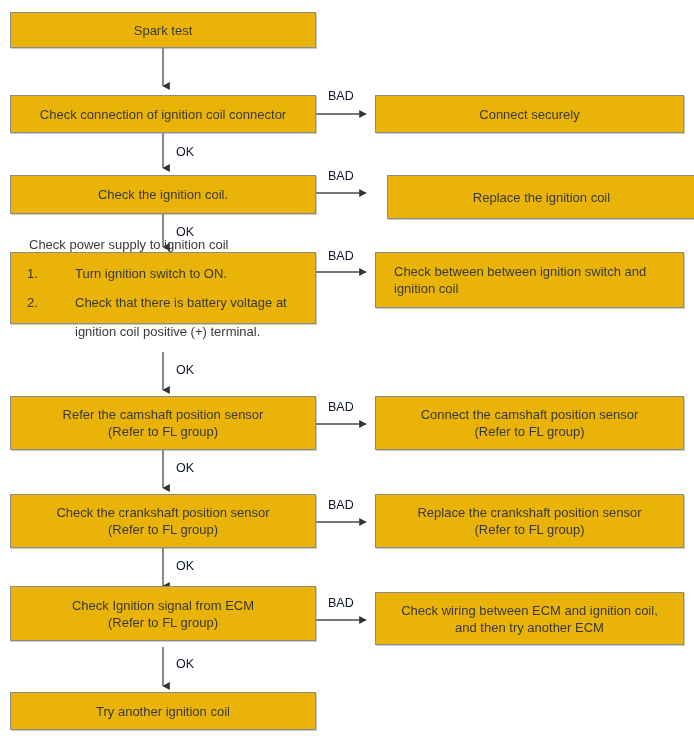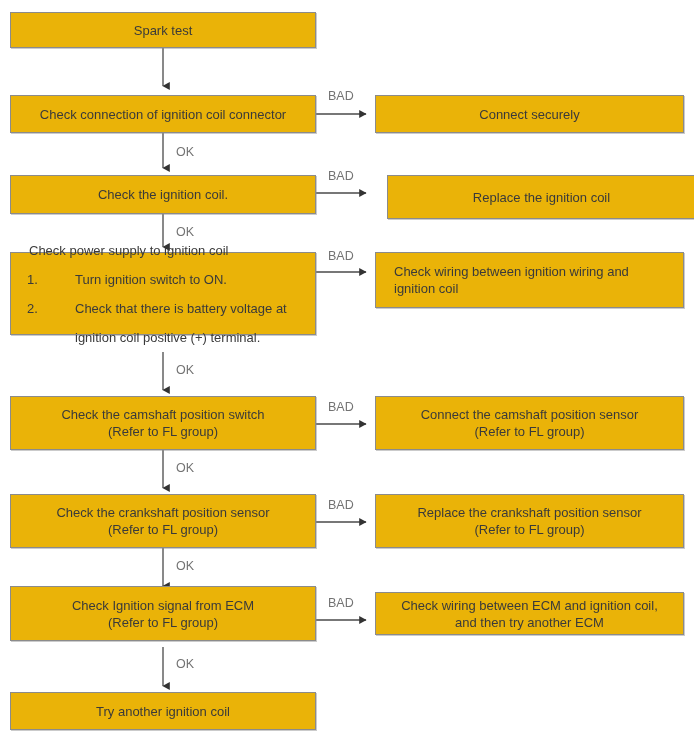--- a/index.html
+++ b/index.html
@@ -61,21 +61,21 @@
   .numlist li.cont {
     text-indent: 0;
     padding-left: 46px;
   }
 
   
   .edge-label {
     position: absolute;
     font-size: 12.5px;
     line-height: 14px;
-    color: #737373;
+    color: #0f172a;
     white-space: pre;
   }
 
   svg.edges {
     position: absolute;
     left: 0;
     top: 0;
     width: 694px;
     height: 740px;
     pointer-events: none;
@@ -119,31 +119,31 @@
   </div>
 
   <div class="node center" style="left:10px; top:95px; width:306px; height:38px;">
     <span class="line">Check connection of ignition coil connector</span>
   </div>
 
   <div class="node center" style="left:10px; top:175px; width:306px; height:39px;">
     <span class="line">Check the ignition coil.</span>
   </div>
 
-  <div class="node leftalign" style="left:10px; top:252px; width:306px; height:83px;">
+  <div class="node leftalign" style="left:10px; top:252px; width:306px; height:72px;">
     <span class="line">Check power supply to ignition coil</span>
     <ul class="numlist">
       <li><span class="num">1.</span><span>Turn ignition switch to ON.</span></li>
       <li><span class="num">2.</span><span>Check that there is battery voltage at</span></li>
       <li class="cont">ignition coil positive (+) terminal.</li>
     </ul>
   </div>
 
   <div class="node center" style="left:10px; top:396px; width:306px; height:54px;">
-    <span class="line">Check the camshaft position switch</span>
+    <span class="line">Refer the camshaft position sensor</span>
     <span class="line">(Refer to FL group)</span>
   </div>
 
   <div class="node center" style="left:10px; top:494px; width:306px; height:54px;">
     <span class="line">Check the crankshaft position sensor</span>
     <span class="line">(Refer to FL group)</span>
   </div>
 
   <div class="node center" style="left:10px; top:586px; width:306px; height:55px;">
     <span class="line">Check Ignition signal from ECM</span>
@@ -156,35 +156,35 @@
 
   <div class="node center" style="left:375px; top:95px; width:309px; height:38px;">
     <span class="line">Connect securely</span>
   </div>
 
   <div class="node center" style="left:387px; top:175px; width:309px; height:44px;">
     <span class="line">Replace the ignition coil</span>
   </div>
 
   <div class="node leftalign" style="left:375px; top:252px; width:309px; height:56px; padding-left:18px;">
-    <span class="line">Check wiring between ignition wiring and</span>
+    <span class="line">Check between between ignition switch and</span>
     <span class="line">ignition coil</span>
   </div>
 
   <div class="node center" style="left:375px; top:396px; width:309px; height:54px;">
     <span class="line">Connect the camshaft position sensor</span>
     <span class="line">(Refer to FL group)</span>
   </div>
 
   <div class="node center" style="left:375px; top:494px; width:309px; height:54px;">
     <span class="line">Replace the crankshaft position sensor</span>
     <span class="line">(Refer to FL group)</span>
   </div>
 
-  <div class="node center" style="left:375px; top:592px; width:309px; height:43px;">
+  <div class="node center" style="left:375px; top:592px; width:309px; height:53px;">
     <span class="line">Check wiring between ECM and ignition coil,</span>
     <span class="line">and then try another ECM</span>
   </div>
 
   <span class="edge-label" style="left:176px; top:145px;">OK</span>
   <span class="edge-label" style="left:176px; top:225px;">OK</span>
   <span class="edge-label" style="left:176px; top:363px;">OK</span>
   <span class="edge-label" style="left:176px; top:461px;">OK</span>
   <span class="edge-label" style="left:176px; top:559px;">OK</span>
   <span class="edge-label" style="left:176px; top:657px;">OK</span>

